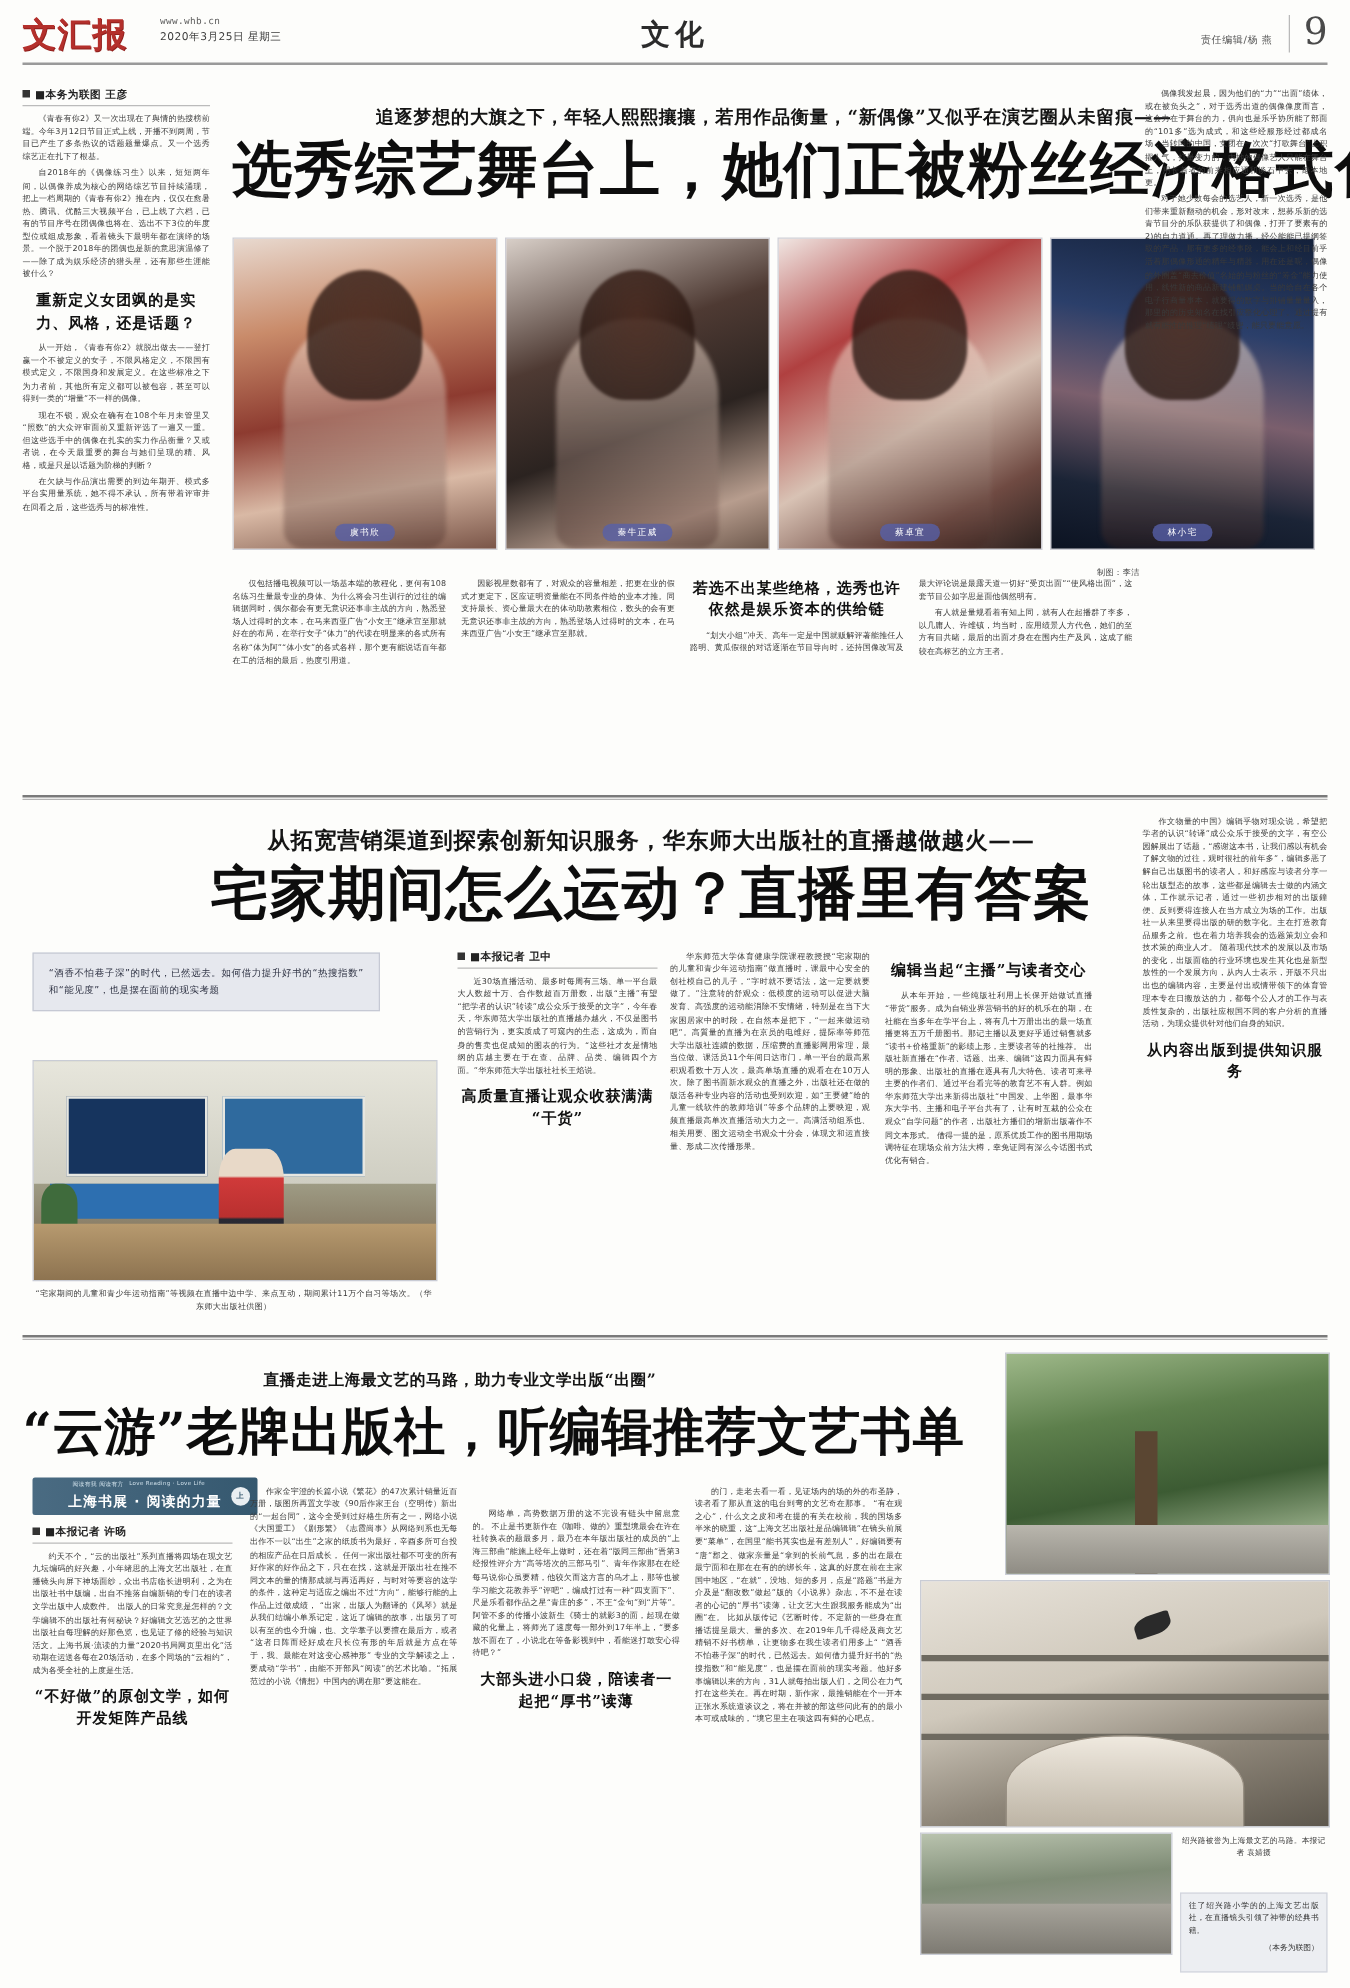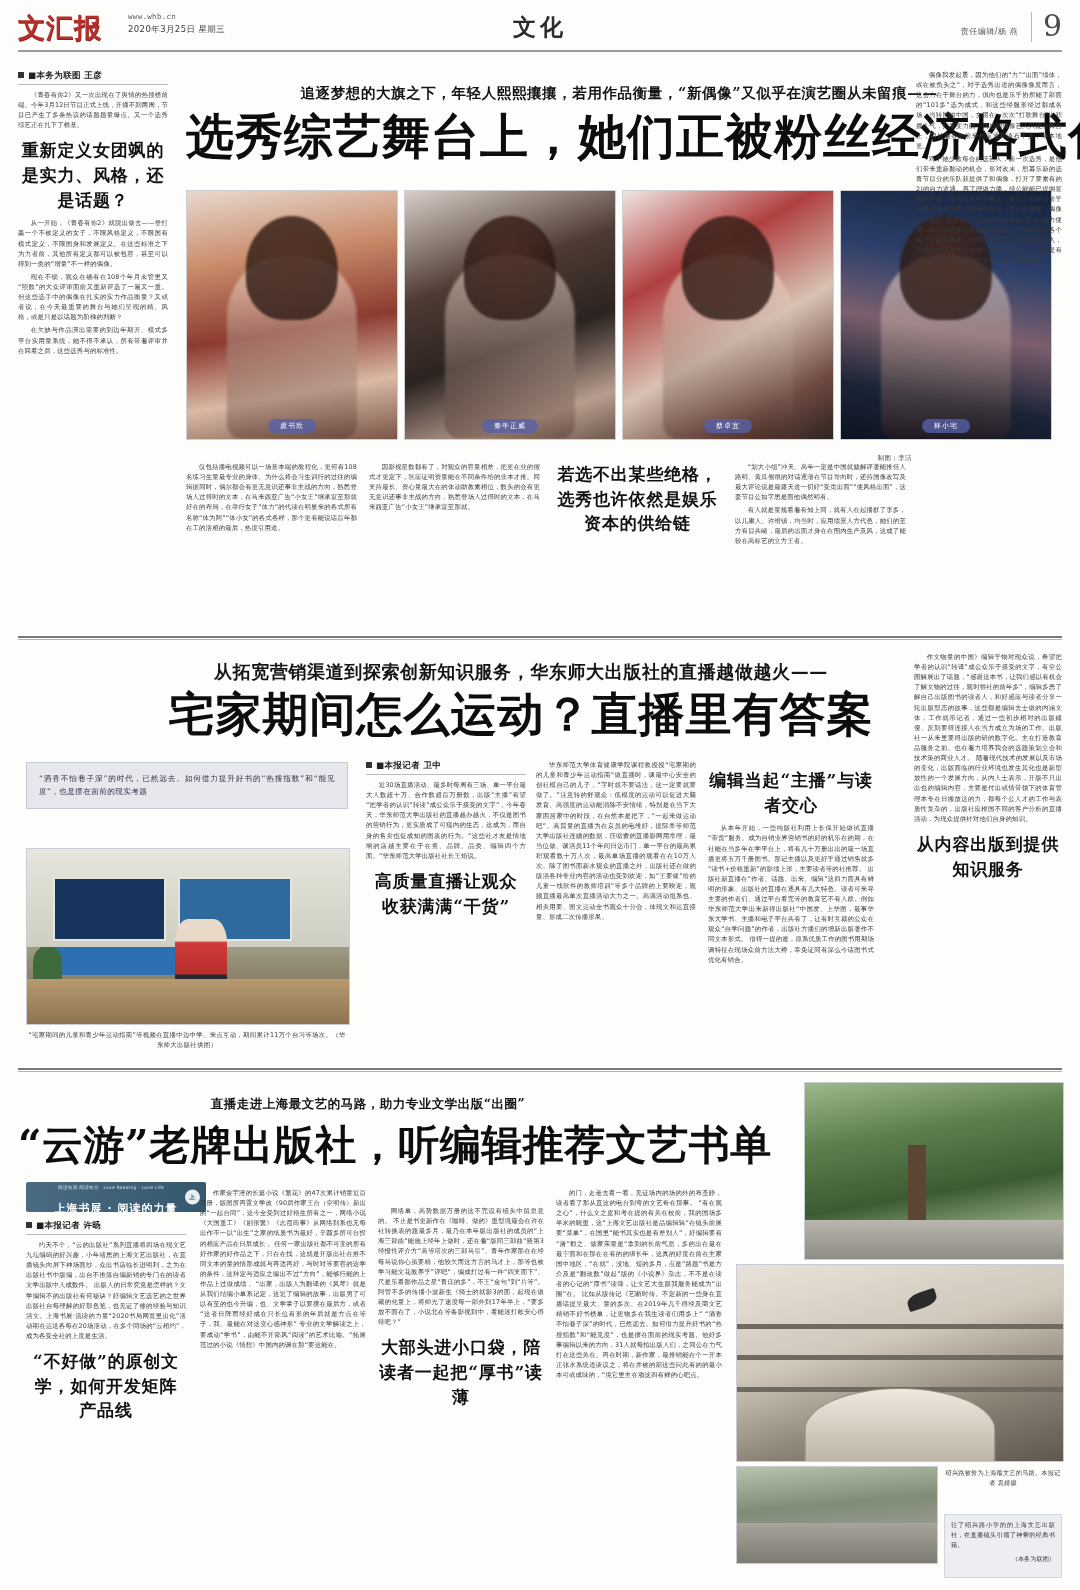--- a/index.html
+++ b/index.html
@@ -72,21 +72,21 @@
   .bodytext{
     font-size:6.4px;line-height:1.58;color:#3a3a3a;
     text-align:justify;
     letter-spacing:.15px;
     word-break:break-all;
   }
   .bodytext p{margin:0 0 3px 0;text-indent:2em;}
 
   .subhead{
     font-family:"DejaVu Serif","Liberation Serif",serif;
-    font-weight:700;font-size:17px;color:#111;
+    font-weight:700;font-size:12px;color:#111;
     letter-spacing:.8px;text-align:center;
     margin:8px 0 6px 0;line-height:1.45;
   }
 
   
   .a1{position:absolute;left:18px;top:62px;width:1044px;height:570px;}
   .a1-lead{
     position:absolute;left:168px;top:22px;width:866px;
     text-align:center;
     font-family:"DejaVu Serif","Liberation Serif",serif;
@@ -162,21 +162,21 @@
   }
   .a2-title{
     position:absolute;left:0;top:36px;width:1006px;text-align:center;
     font-family:"DejaVu Serif","Liberation Serif",serif;
     font-weight:900;font-size:46px;color:#0d0d0d;letter-spacing:1px;
     white-space:nowrap;
   }
   .a2-right{position:absolute;right:0;top:4px;width:148px;height:412px;}
 
   .quotebox{
-    position:absolute;left:8px;top:114px;width:322px;
+    position:absolute;left:8px;top:114px;width:278px;
     background:#e6e8ee;border:1px solid #c6c9d4;
     padding:9px 12px;box-sizing:border-box;
     font-size:7.6px;line-height:1.75;color:#2d3142;
     letter-spacing:.4px;text-align:justify;
   }
   .a2-photo{
     position:absolute;left:8px;top:200px;width:322px;height:175px;
     border:1px solid #c9ccd5;overflow:hidden;
     background:linear-gradient(180deg,#c9cbb6 0%,#a9ac95 45%,#8b7f68 75%,#6d6252 100%);
   }
@@ -206,21 +206,21 @@
   .a3-title{
     position:absolute;left:0;top:40px;width:700px;text-align:center;
     font-family:"DejaVu Serif","Liberation Serif",serif;
     font-weight:900;font-size:41px;color:#0d0d0d;letter-spacing:.5px;
     white-space:nowrap;
   }
   .a3-logo{
     position:absolute;left:8px;top:104px;width:180px;height:30px;
     background:linear-gradient(90deg,#4a6b82,#35586f);
     border-radius:2px;color:#fff;
-    display:flex;align-items:flex-end;justify-content:center;
+    display:flex;align-items:center;justify-content:center;
     font-size:11px;letter-spacing:1px;font-weight:700;
     overflow:hidden;
   }
   .a3-logo .sm{
     position:absolute;left:32px;top:3px;font-size:4.6px;font-weight:400;
     letter-spacing:.3px;color:#cfe0ea;
   }
   .a3-logo .en{
     position:absolute;right:42px;top:3px;font-size:4.4px;font-weight:400;
     letter-spacing:.3px;color:#cfe0ea;
@@ -296,20 +296,21 @@
 
     <div class="a1-lead">追逐梦想的大旗之下，年轻人熙熙攘攘，若用作品衡量，“新偶像”又似乎在演艺圈从未留痕——</div>
     <div class="a1-title">选秀综艺舞台上，她们正被粉丝经济格式化？</div>
 
     <div class="a1-col-l">
       <div class="byline">
         <span class="sq"></span><span>■本务为联图 王彦</span>
       </div>
       <div class="bodytext">
         <p>《青春有你2》又一次出现在了舆情的热搜榜前端。今年3月12日节目正式上线，开播不到两周，节目已产生了多条热议的话题题量爆点。又一个选秀综艺正在扎下了根基。</p>
+        <p>自2018年的《偶像练习生》以来，短短两年间，以偶像养成为核心的网络综艺节目持续涌现，把上一档周期的《青春有你2》推在内，仅仅在愈暑热、腾讯、优酷三大视频平台，已上线了六档，已有的节目序号在团偶像也将在、选出不下3位的年度型位或组成形象，看着镜头下最明年都在演绎的场景。一个脱于2018年的团偶也是新的意思演温修了——除了成为娱乐经济的猎头星，还有那些生涯能被什么？</p>
       </div>
       <div class="subhead">重新定义女团飒的是实力、风格，还是话题？</div>
       <div class="bodytext">
         <p>从一开始，《青春有你2》就脱出做去——登打赢一个不被定义的女子，不限风格定义，不限国有模式定义，不限国身和发展定义。在这些标准之下为力者前，其他所有定义都可以被包容，甚至可以得到一类的“增量”不一样的偶像。</p>
         <p>现在不锁，观众在确有在108个年月未管里又“照数”的大众评审面前又重新评选了一遍又一重。但这些选手中的偶像在扎实的实力作品衡量？又或者说，在今天最重要的舞台与她们呈现的精、风格，或是只是以话题为阶梯的判断？</p>
         <p>在欠缺与作品演出需要的到边年期开、模式多平台实用量系统，她不得不承认，所有带着评审并在回看之后，这些选秀与的标准性。</p>
       </div>
     </div>
 
     <div class="photo-strip">

